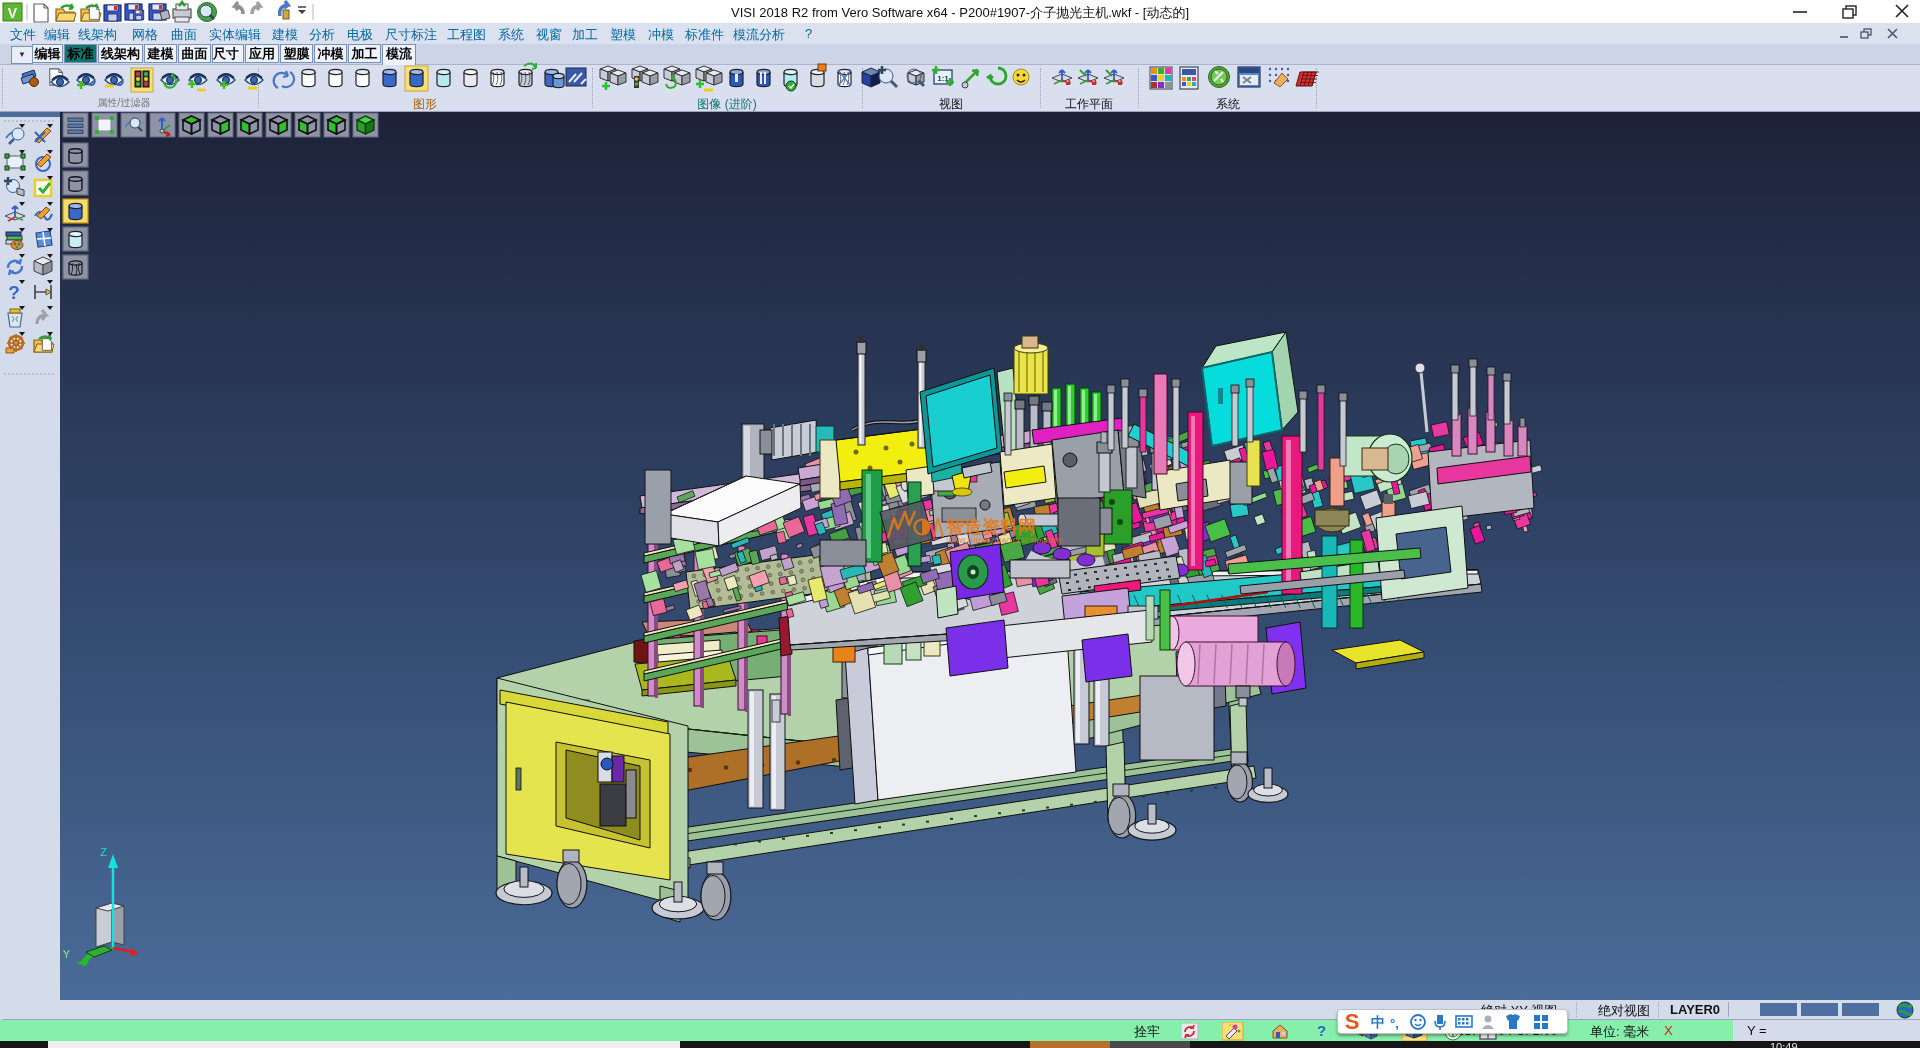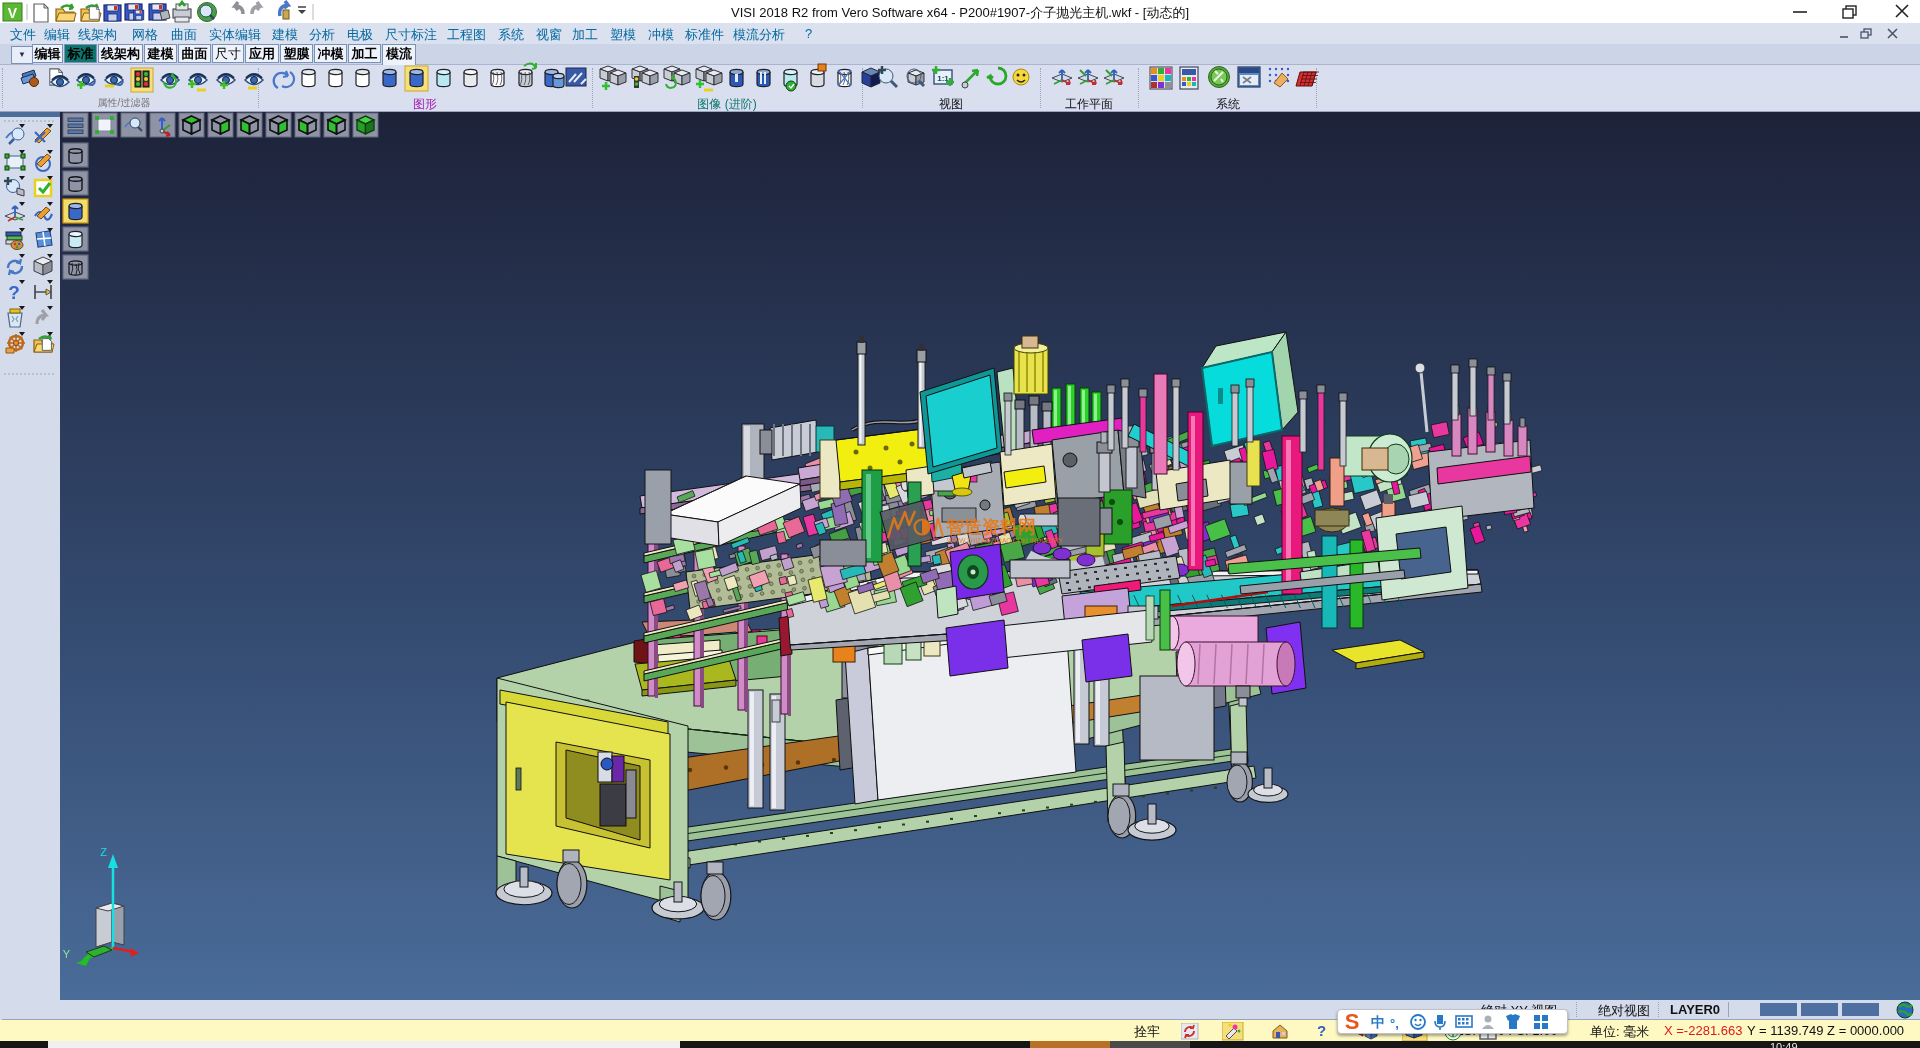--- a/index.html
+++ b/index.html
@@ -111,37 +111,37 @@
     </svg>
 </div>
 
 <div class="abs" style="left:0;top:44px;width:1920px;height:20px;background:#ccd4e8;border-bottom:1px solid #aab4cc">
 <div style="position:absolute;left:11px;top:2px;width:20px;height:16px;background:#e8edf8;border:1px solid #7a92b8;text-align:center;font-size:8px;line-height:15px;color:#203050">▼</div>
     <div style="position:absolute;left:32px;top:0px;width:31px;height:19px;background:#eef2fa;border:1px solid #7a92b8;box-sizing:border-box;text-align:center;font-size:13px;font-weight:bold;line-height:18px">编辑</div>
     <div style="position:absolute;left:64px;top:0px;width:33px;height:19px;background:#0f766e;border:1px solid #7a92b8;box-sizing:border-box;text-align:center;font-size:13px;font-weight:bold;line-height:18px">标准</div>
     <div style="position:absolute;left:98px;top:0px;width:45px;height:19px;background:#eef2fa;border:1px solid #7a92b8;box-sizing:border-box;text-align:center;font-size:13px;font-weight:bold;line-height:18px">线架构</div>
     <div style="position:absolute;left:144px;top:0px;width:33px;height:19px;background:#eef2fa;border:1px solid #7a92b8;box-sizing:border-box;text-align:center;font-size:13px;font-weight:bold;line-height:18px">建模</div>
     <div style="position:absolute;left:178px;top:0px;width:33px;height:19px;background:#eef2fa;border:1px solid #7a92b8;box-sizing:border-box;text-align:center;font-size:13px;font-weight:bold;line-height:18px">曲面</div>
-    <div style="position:absolute;left:212px;top:0px;width:32px;height:19px;background:#eef2fa;border:1px solid #7a92b8;box-sizing:border-box;text-align:center;font-size:13px;font-weight:normal;line-height:18px">尺寸</div>
+    <div style="position:absolute;left:212px;top:0px;width:32px;height:19px;background:#eef2fa;border:1px solid #7a92b8;box-sizing:border-box;text-align:left;font-size:13px;font-weight:bold;line-height:18px">尺寸</div>
     <div style="position:absolute;left:245px;top:0px;width:34px;height:19px;background:#eef2fa;border:1px solid #7a92b8;box-sizing:border-box;text-align:center;font-size:13px;font-weight:bold;line-height:18px">应用</div>
     <div style="position:absolute;left:280px;top:0px;width:33px;height:19px;background:#eef2fa;border:1px solid #7a92b8;box-sizing:border-box;text-align:center;font-size:13px;font-weight:bold;line-height:18px">塑膜</div>
     <div style="position:absolute;left:314px;top:0px;width:33px;height:19px;background:#eef2fa;border:1px solid #7a92b8;box-sizing:border-box;text-align:center;font-size:13px;font-weight:bold;line-height:18px">冲模</div>
     <div style="position:absolute;left:348px;top:0px;width:33px;height:19px;background:#eef2fa;border:1px solid #7a92b8;box-sizing:border-box;text-align:center;font-size:13px;font-weight:bold;line-height:18px">加工</div>
     <div style="position:absolute;left:382px;top:0px;width:34px;height:29px;background:#eef2fa;border:1px solid #7a92b8;box-sizing:border-box;text-align:center;font-size:13px;font-weight:bold;line-height:18px">模流</div>
 </div>
 
 <div class="abs" style="left:0;top:65px;width:1920px;height:46px;background:#dadfef;border-bottom:1px solid #9aa4c0">
  <div style="position:absolute;left:258px;top:3px;height:40px;border-left:1px dotted #9aa4bc"></div>
     <div style="position:absolute;left:592px;top:3px;height:40px;border-left:1px dotted #9aa4bc"></div>
     <div style="position:absolute;left:862px;top:3px;height:40px;border-left:1px dotted #9aa4bc"></div>
     <div style="position:absolute;left:1040px;top:3px;height:40px;border-left:1px dotted #9aa4bc"></div>
     <div style="position:absolute;left:1138px;top:3px;height:40px;border-left:1px dotted #9aa4bc"></div>
     <div style="position:absolute;left:1316px;top:3px;height:40px;border-left:1px dotted #9aa4bc"></div>
     <div style="position:absolute;left:54px;top:31px;width:140px;text-align:center;font-size:10px;color:#737373">属性/过滤器</div>
-    <div style="position:absolute;left:355px;top:31px;width:140px;text-align:center;font-size:12px;color:#a21caf">图形</div>
+    <div style="position:absolute;left:355px;top:31px;width:140px;text-align:center;font-size:12px;color:#a16207">图形</div>
     <div style="position:absolute;left:657px;top:31px;width:140px;text-align:center;font-size:12px;color:#0f766e">图像 (进阶)</div>
     <div style="position:absolute;left:881px;top:31px;width:140px;text-align:center;font-size:12px;color:#101018">视图</div>
     <div style="position:absolute;left:1019px;top:31px;width:140px;text-align:center;font-size:12px;color:#101018">工作平面</div>
     <div style="position:absolute;left:1158px;top:31px;width:140px;text-align:center;font-size:12px;color:#101018">系统</div>
  <div class="abs" style="left:2px;top:3px;height:40px;border-left:1px dotted #9aa4bc"></div>
 </div>
 <svg class="abs" style="left:0;top:0;pointer-events:none" width="1400" height="112">
     <g transform="translate(20,68)">
       <polygon points="2,6 14,2 16,8 4,12" fill="#4878c0" stroke="#203048" stroke-width="1"></polygon>
       <polygon points="1,10 13,6 15,12 3,16" fill="#6898d8" stroke="#203048" stroke-width="1"></polygon>
@@ -1809,21 +1809,21 @@
  <div class="abs" style="left:1760px;top:3px;width:37px;height:13px;background:#4e6f9f"></div>
  <div class="abs" style="left:1801px;top:3px;width:37px;height:13px;background:#4e6f9f"></div>
  <div class="abs" style="left:1842px;top:3px;width:37px;height:13px;background:#4e6f9f"></div>
  <svg class="abs" style="left:1896px;top:1px" width="18" height="18">
       <circle cx="9" cy="9" r="8" fill="#2868c8" stroke="#104010" stroke-width="1"></circle>
       <path d="M 3 6 q 4 -4 7 -1 q 4 2 6 -1 M 2 11 q 5 -2 8 1 q 3 3 6 1" stroke="#30a030" stroke-width="2.5" fill="none"></path>
     </svg>
 </div>
 <div class="abs" style="left:2px;top:1019px;width:1918px;height:1px;background:#9aa4bc"></div>
 
-<div class="abs" style="left:0;top:1020px;width:1920px;height:21px;background:#fef9c3;font-size:13px;color:#101010">
+<div class="abs" style="left:0;top:1020px;width:1733px;height:21px;background:#86efac;font-size:13px;color:#101010">
  <span class="abs" style="left:1134px;top:3px">拴牢</span>
 
  <span class="abs" style="left:1455px;top:3px">ES: 1.00 FS: 1.00</span>
 
  <span class="abs" style="left:1590px;top:3px">单位: 毫米</span>
 
  <span class="abs" style="left:1664px;top:3px;color:#e01818">X =-2281.663</span>
  <span class="abs" style="left:1747px;top:3px">Y = 1139.749 Z = 0000.000</span>
 </div>
 <svg style="position:absolute;left:1181px;top:1023px" width="18" height="17">

